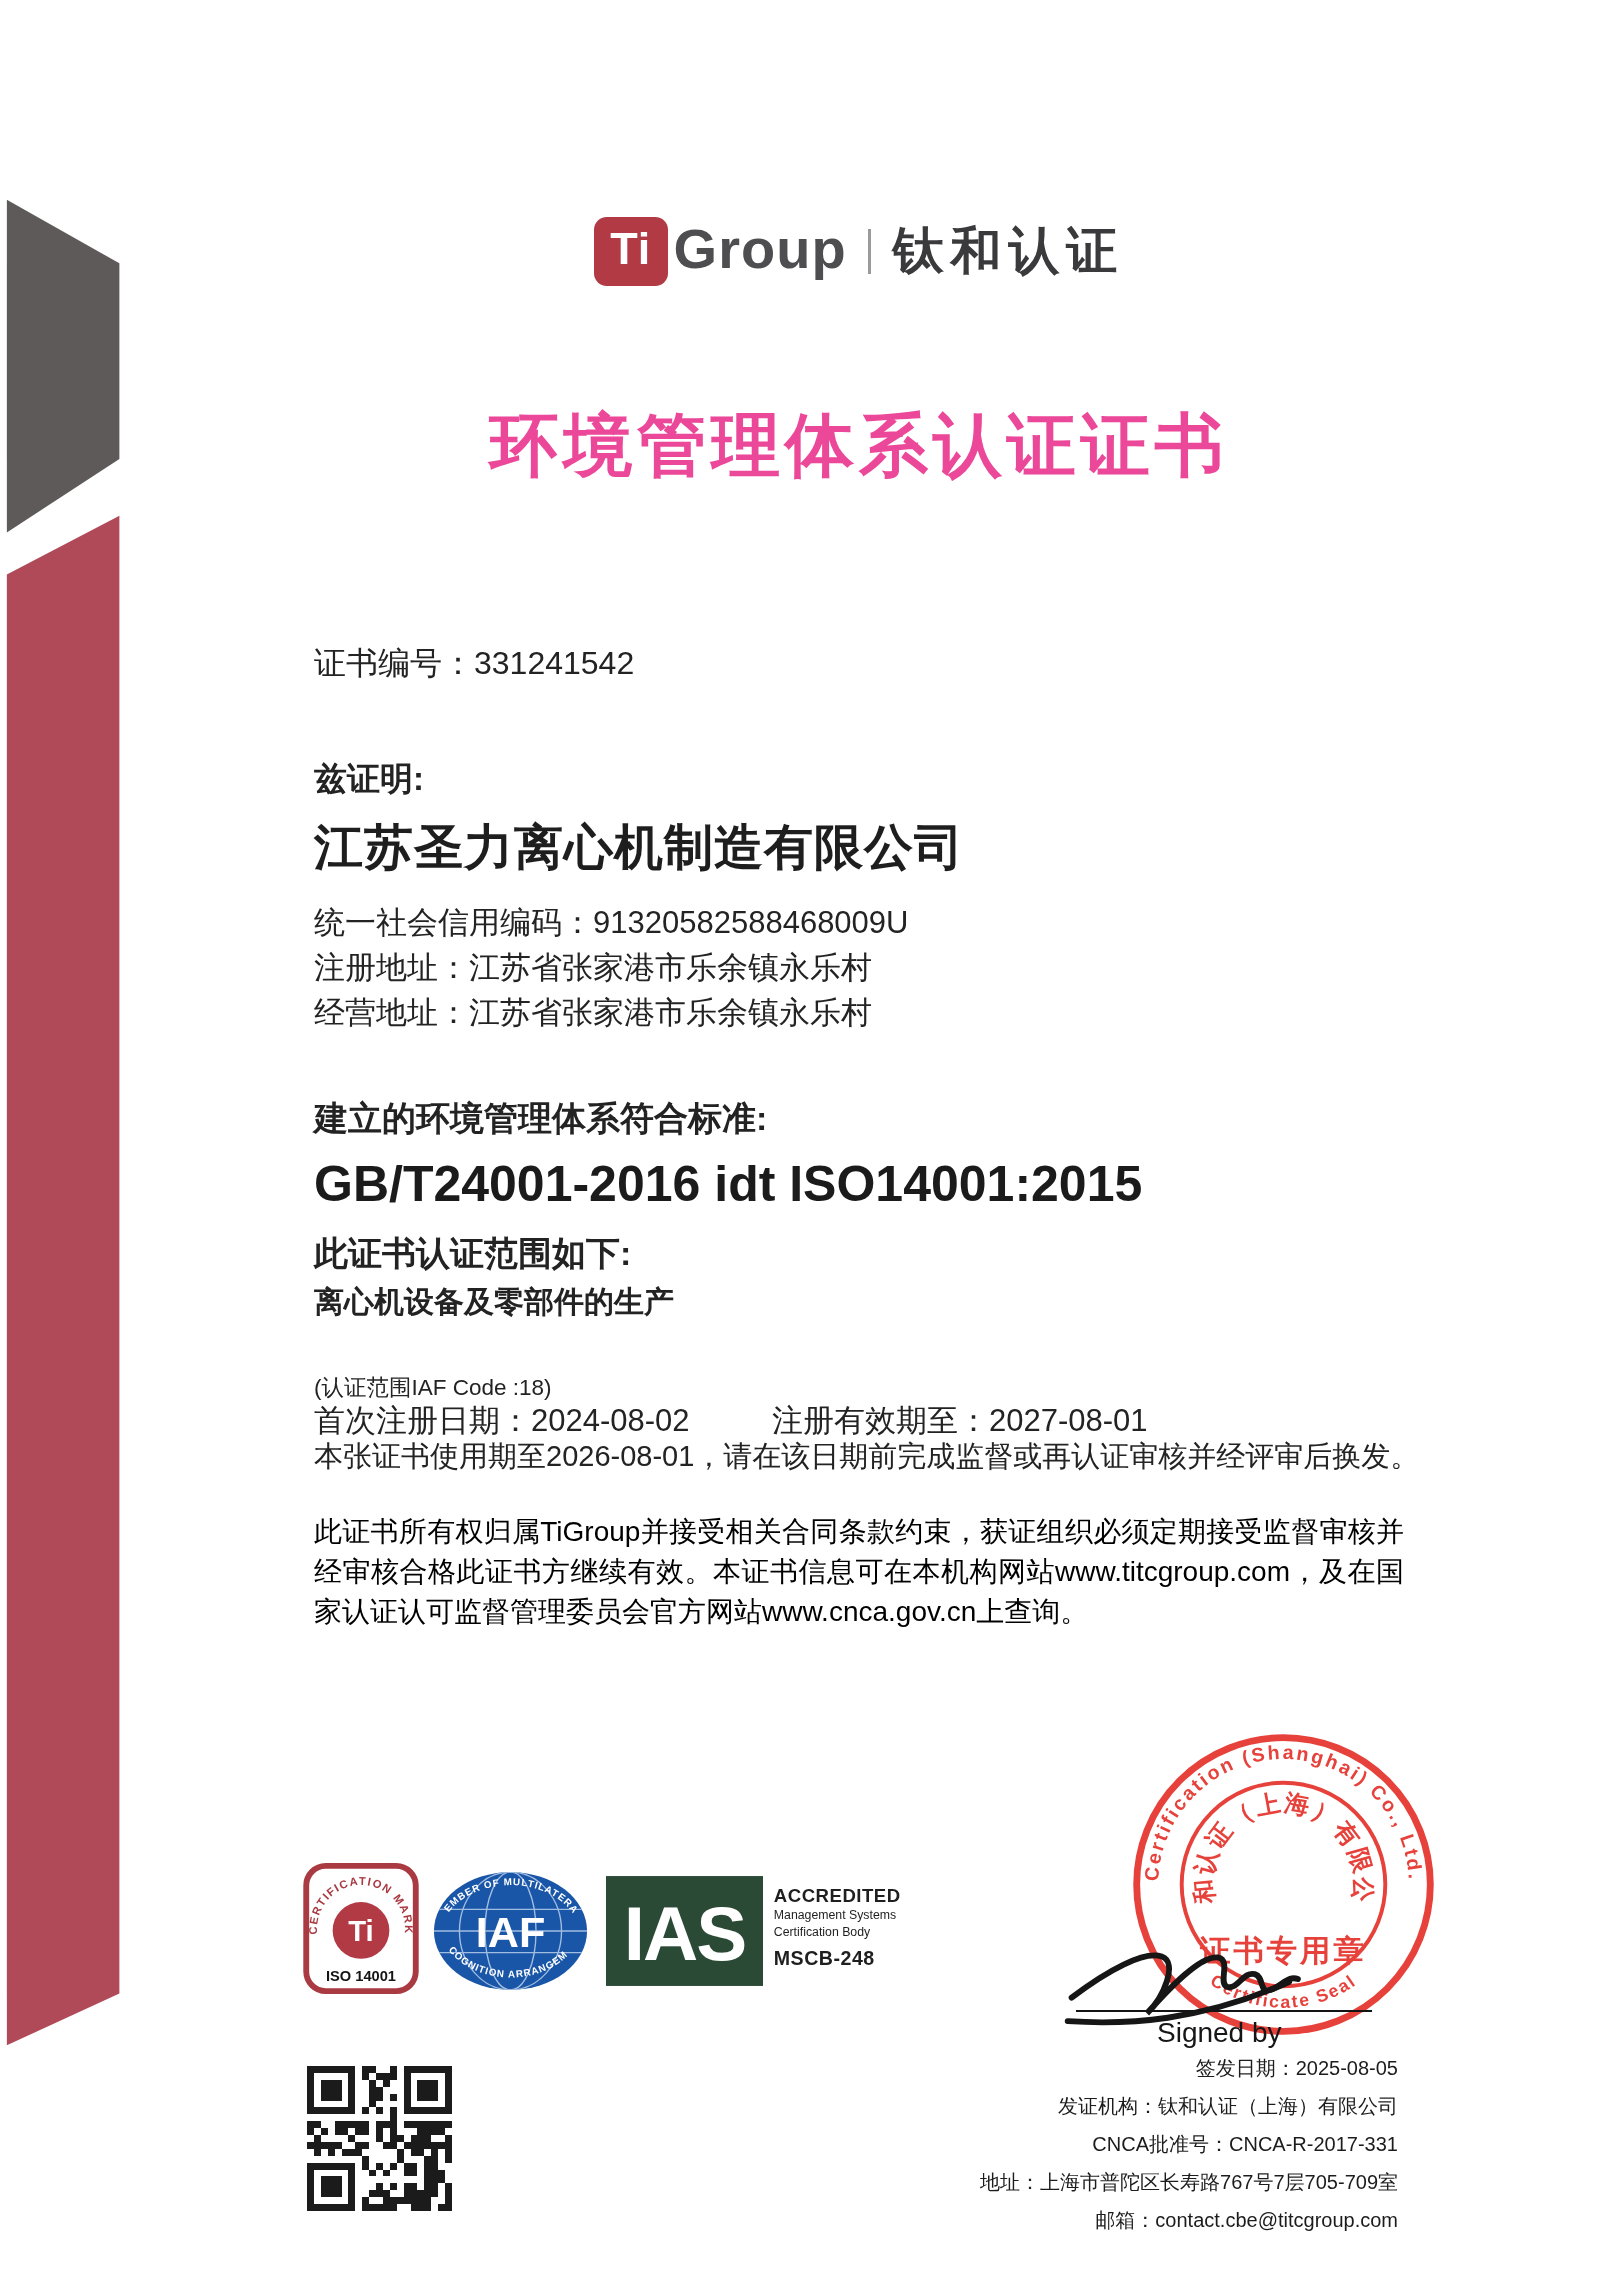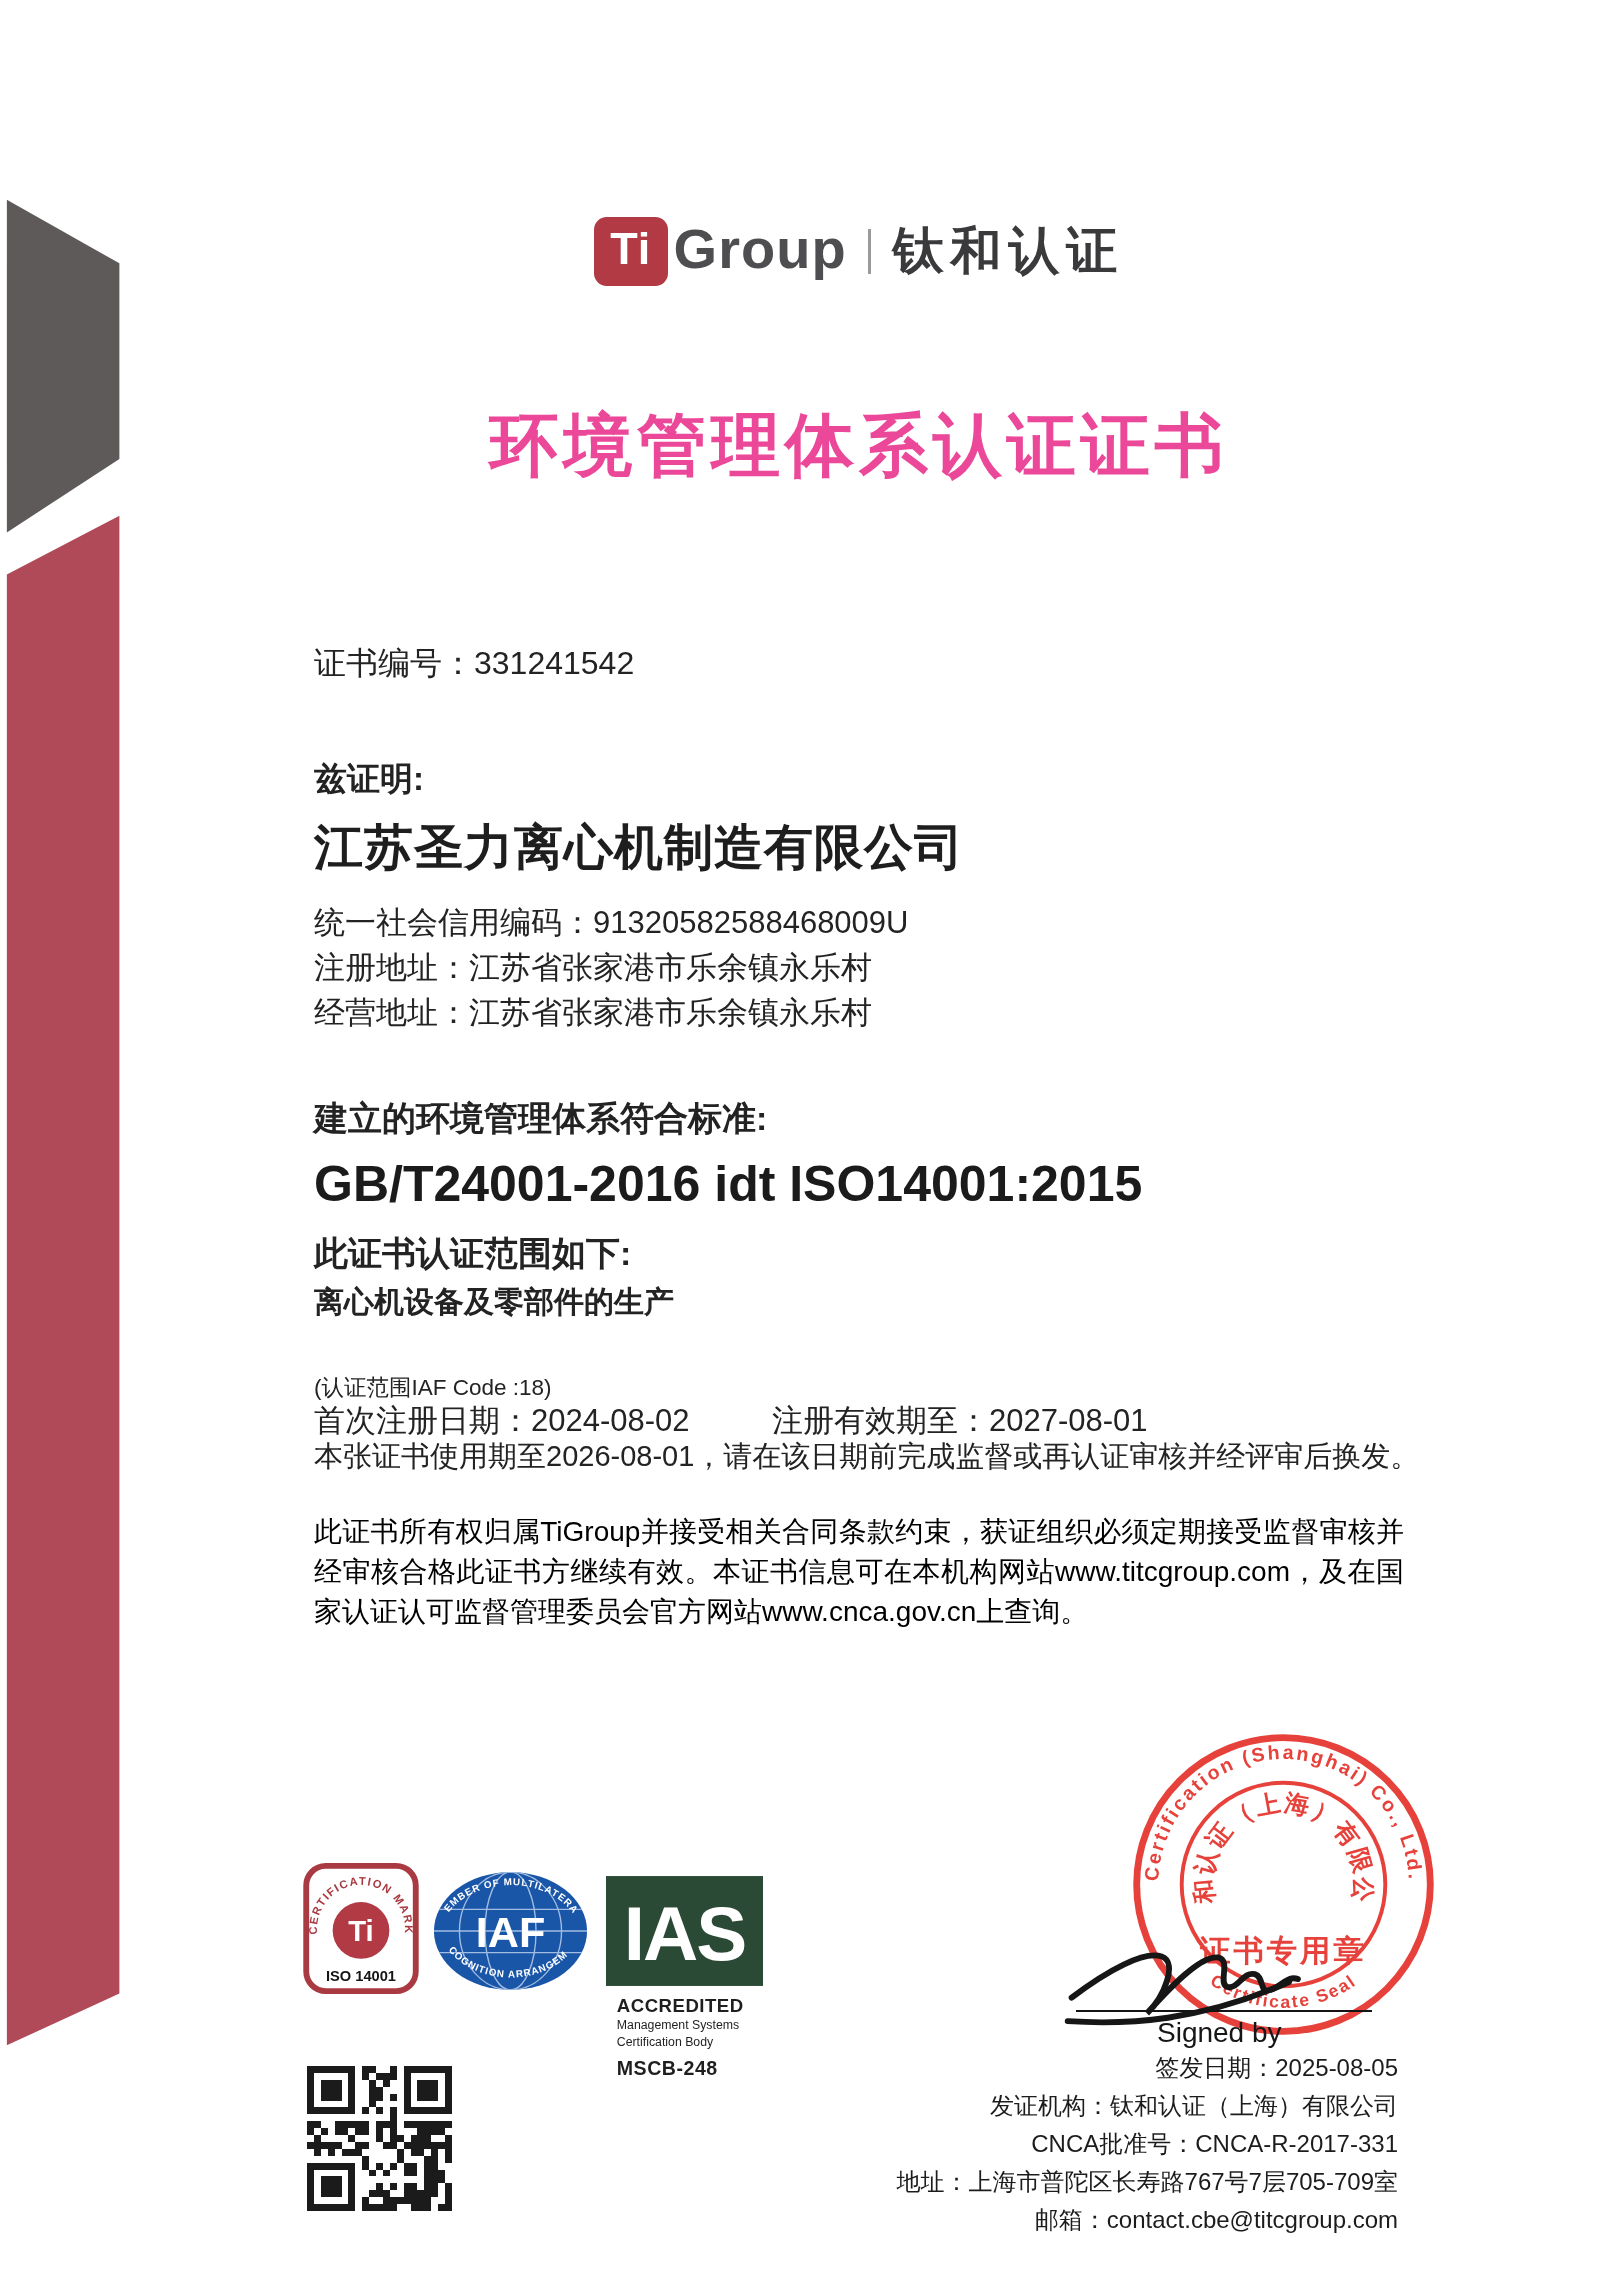--- a/index.html
+++ b/index.html
@@ -32,32 +32,32 @@
   .t-scopelabel{top:1231px;font-size:34px;font-weight:bold;}
   .t-scopevalue{top:1282px;font-size:30px;font-weight:bold;}
   .t-iafnote{top:1372px;left:5.9px;font-size:22.5px;}
   .t-dates{top:1400px;font-size:31px;width:100%;}
   .t-dates .col2{position:absolute;left:458px;top:0;}
   .t-usage{top:1437px;font-size:29px;}
   .t-terms{top:1512px;font-size:28px;line-height:40px;white-space:normal !important;width:1090px;text-align:justify;color:#000000;}
   
   #cert-mark{left:302px;top:1862px;}
   #iaf-mark{left:431px;top:1870px;}
-  #ias-mark{left:606px;top:1876px;display:flex;align-items:flex-start;flex-direction:column;}
+  #ias-mark{left:606px;top:1876px;display:flex;align-items:flex-start;}
   #ias-text{margin-left:10.8px;padding-top:7.8px;color:#1f1f1f;}
   .ias-accredited{font-size:18.6px;font-weight:bold;letter-spacing:0.5px;line-height:23.5px;}
   .ias-small{font-size:12.3px;line-height:16.7px;}
   .ias-code{font-size:19.6px;font-weight:bold;margin-top:5.9px;letter-spacing:0.5px;}
   
   #seal{left:1122px;top:1723px;opacity:0.93;}
   #signature{left:1054px;top:1927px;}
   #sig-line{left:1076px;top:2010px;width:296px;height:2px;background:#141414;}
   #signed-by{left:1157px;top:2017px;font-size:28px;color:#161616;}
   
-  #footer-block{position:absolute;right:222px;top:2049px;text-align:right;font-size:24px;line-height:38px;color:#1c1c1c;}
+  #footer-block{position:absolute;right:222px;top:2049px;text-align:right;font-size:20px;line-height:38px;color:#1c1c1c;}
   
   #qr-wrap{left:307px;top:2066px;width:145px;height:145px;}
 </style>
 </head>
 <body>
 
 <svg id="left-decor" viewBox="0 0 140 2338">
   <polygon points="7,202 122,267 122,467 7,542" fill="#5f5a5a"></polygon>
   <polygon points="7,585 122,525 122,2035 7,2088" fill="#b04a59"></polygon>
 </svg>

